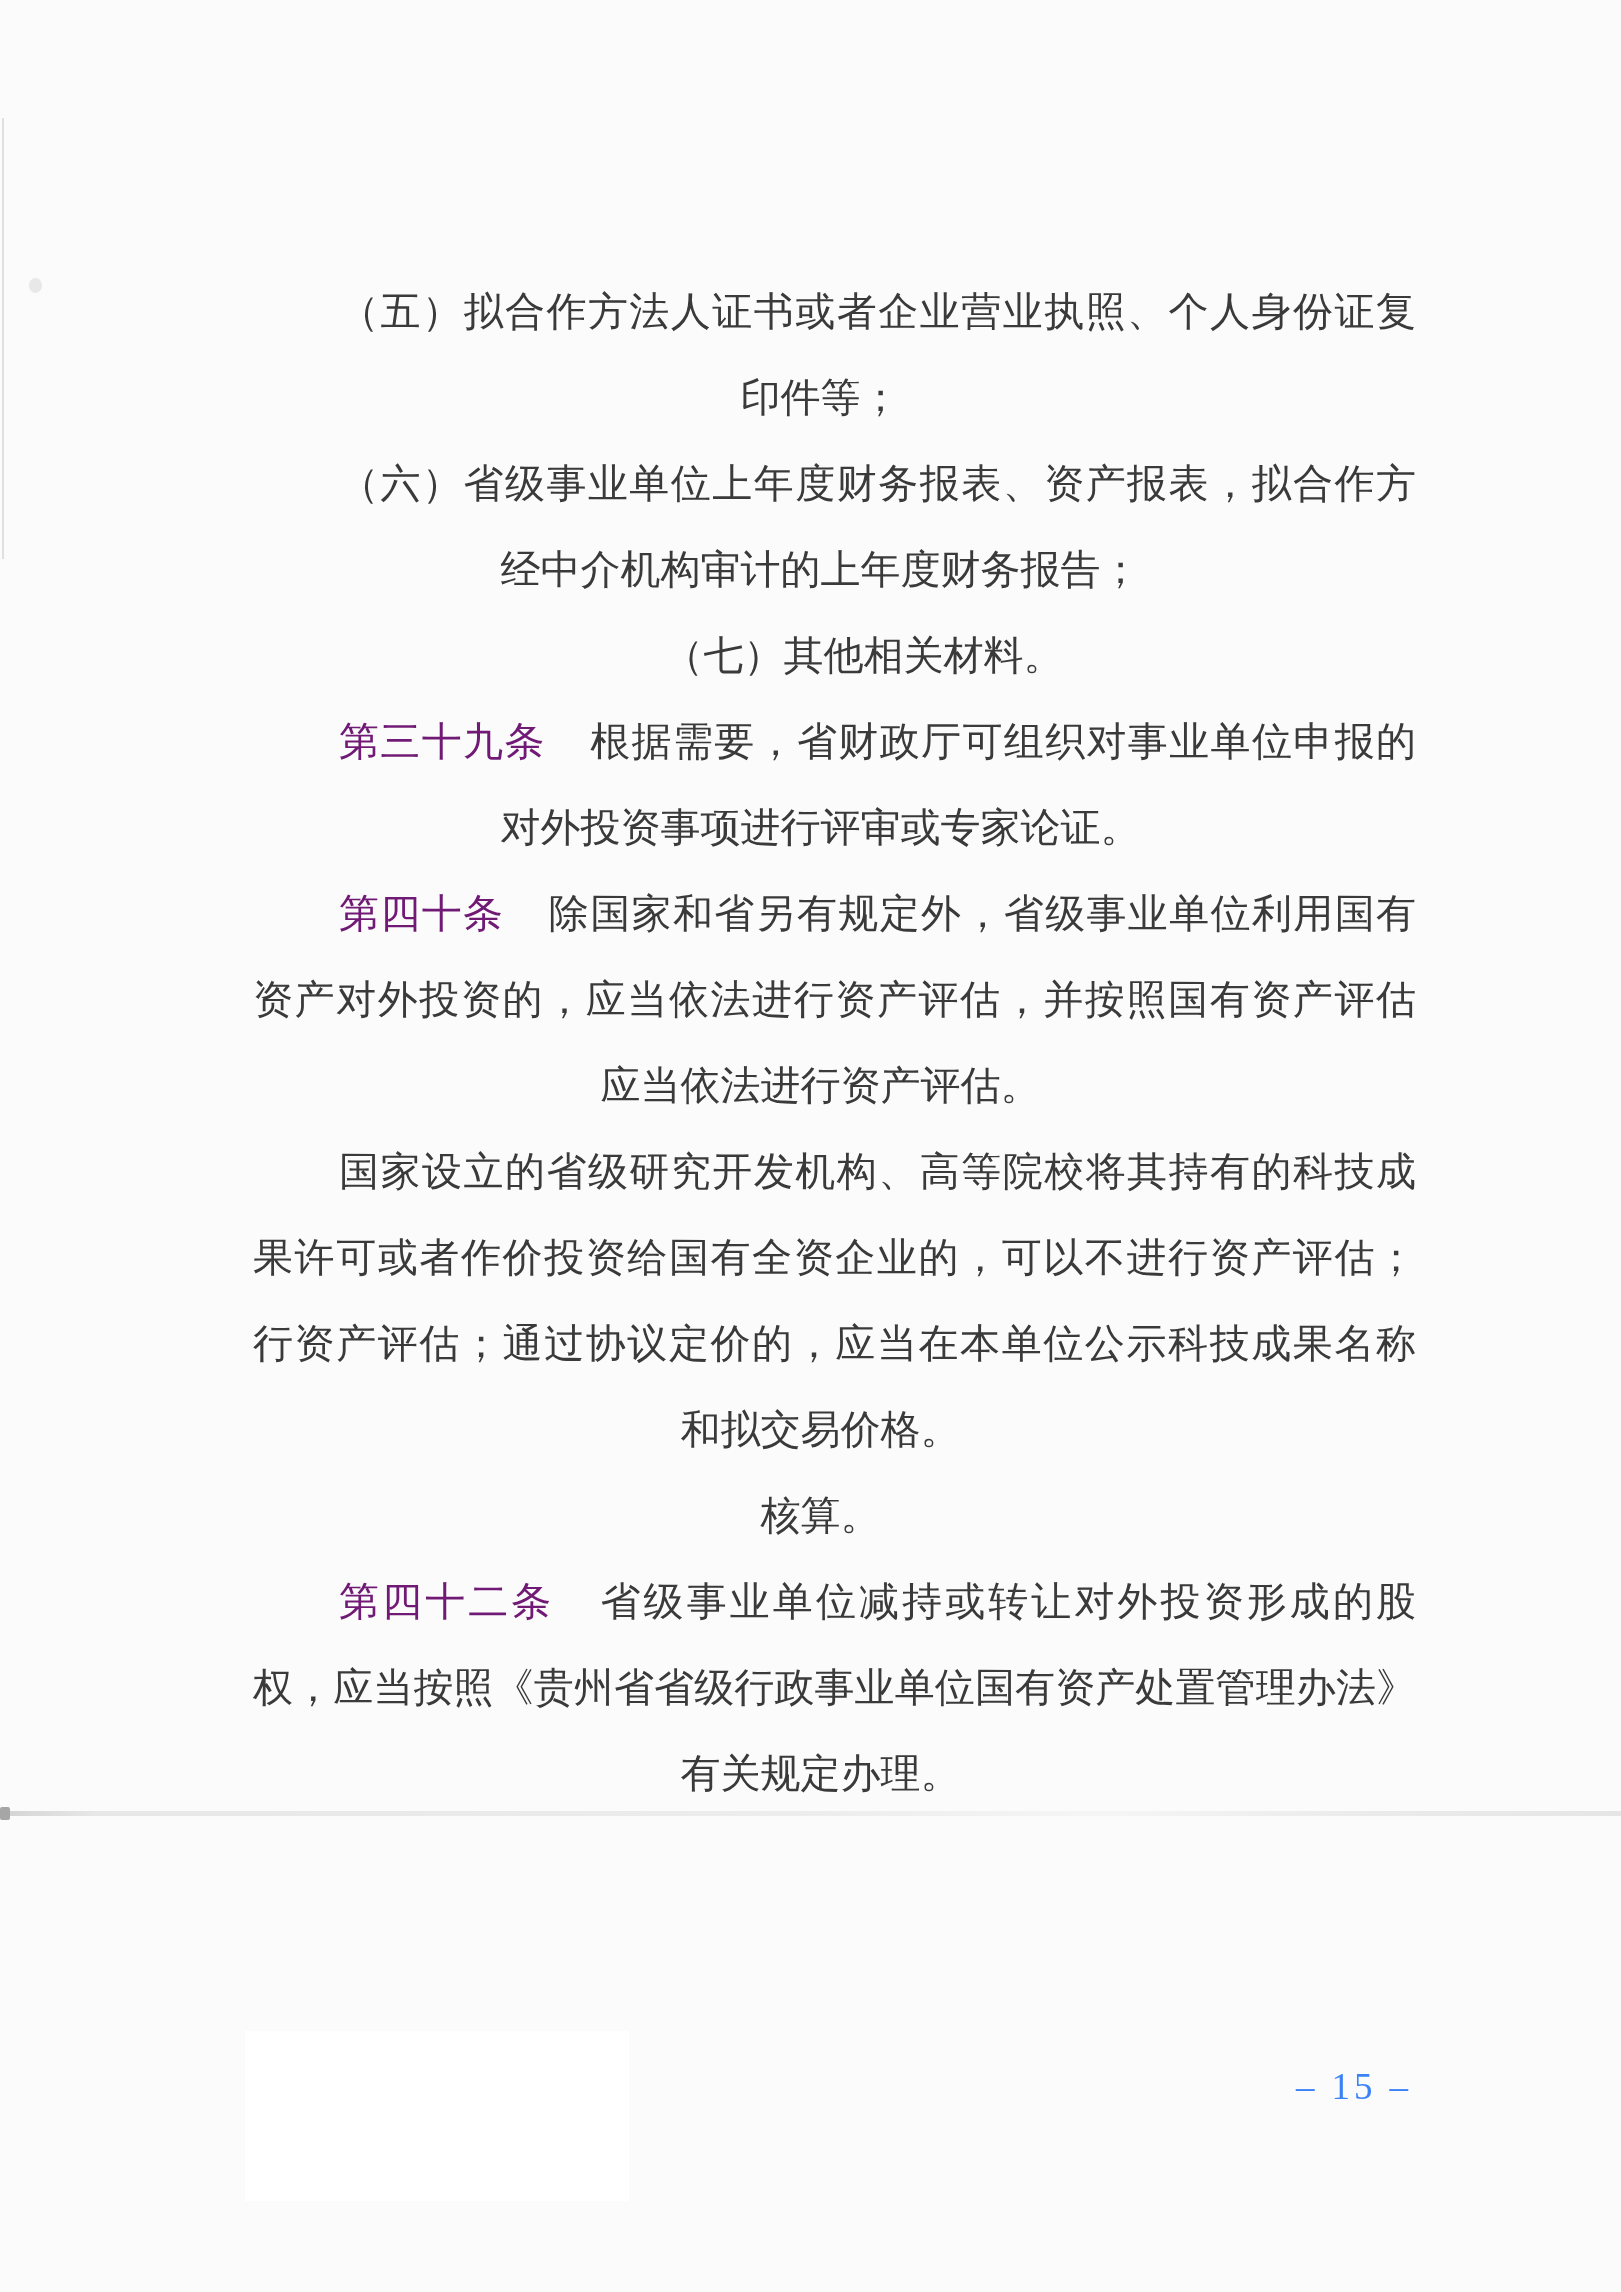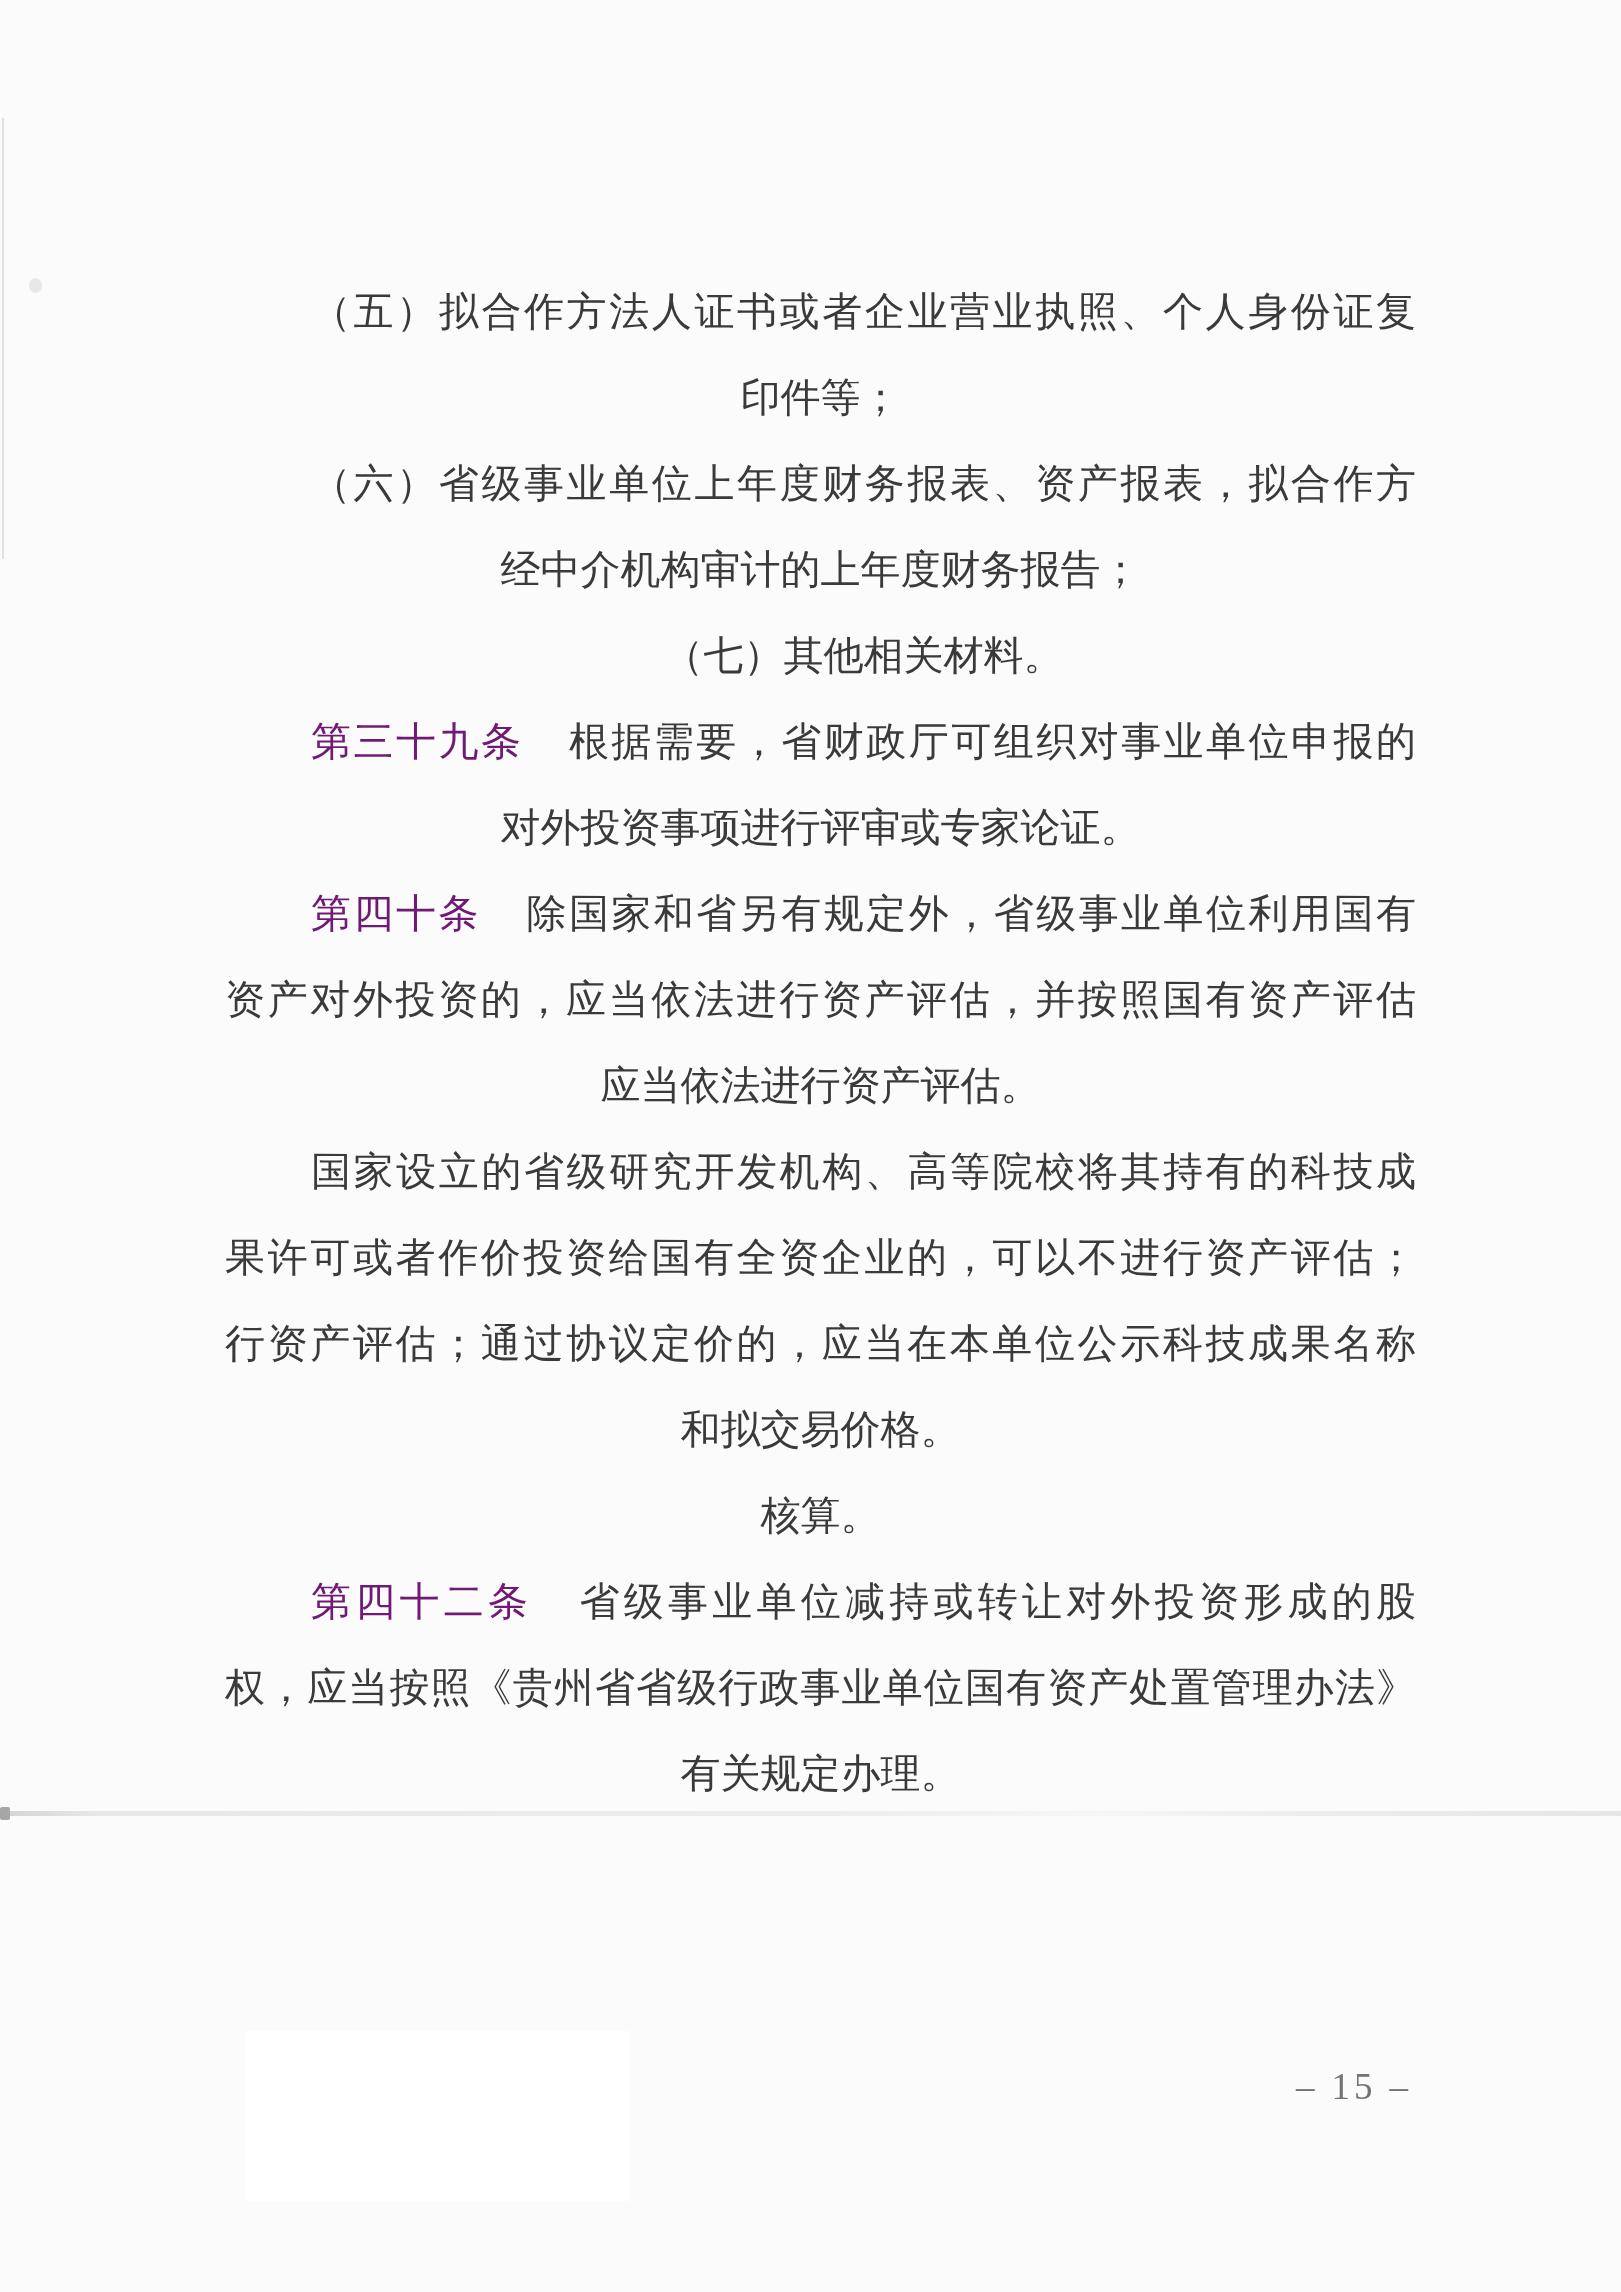--- a/index.html
+++ b/index.html
@@ -77,40 +77,41 @@
     height: 86px;
     letter-spacing: 0;
     text-align: center;
     white-space: nowrap;
   }
   .line.just {
     white-space: normal;
     text-align: justify;
     text-justify: inter-character;
     text-align-last: justify;
+    margin-left: 28px;
   }
   .line.ind {
     text-indent: 86px;
   }
   .art {
     font-weight: 400;
     color: #701a75;
   }
   .gap {
     display: inline-block;
     width: 43px;
     height: 1px;
   }
   .page-number {
     position: absolute;
     left: 1296px;
     top: 2062px;
     font-size: 37px;
     line-height: 49px;
-    color: #737373;
+    color: #3b82f6;
     letter-spacing: 3.9px;
     white-space: nowrap;
     font-family: Liberation Serif, serif;
   }
 </style>
 </head>
 <body>
 
 <div class="page">
   <div class="edge-line"></div>

